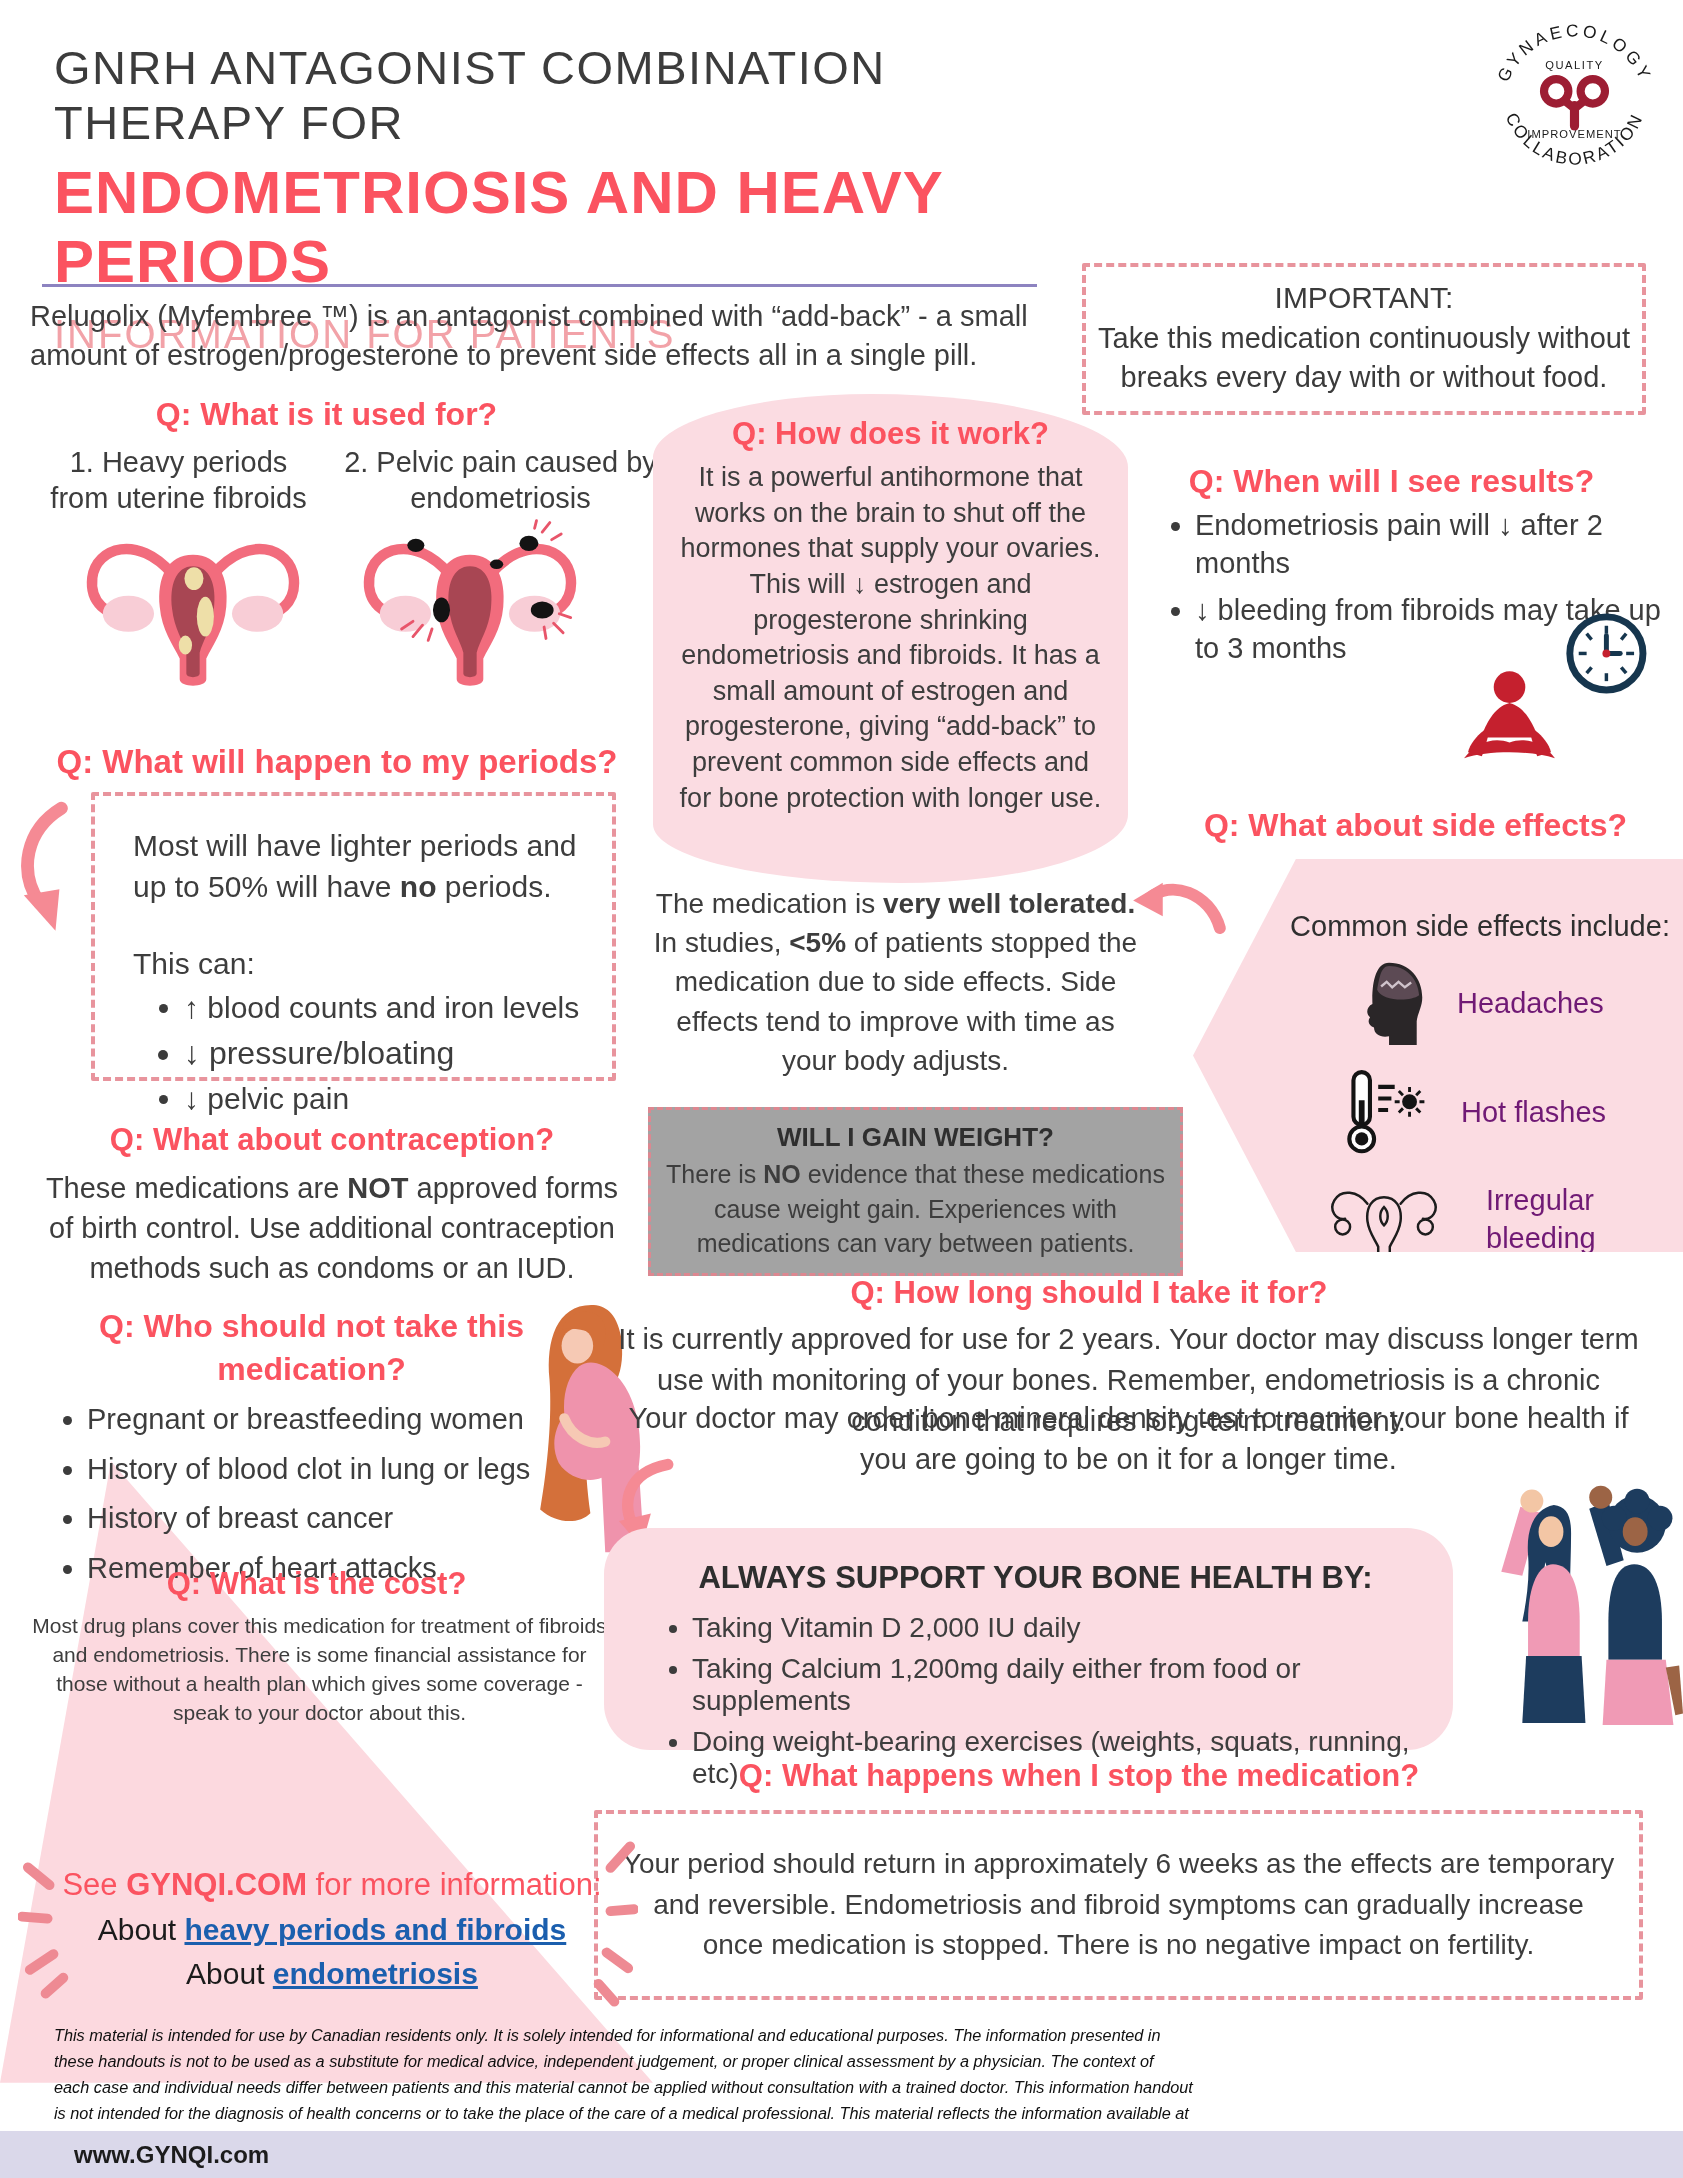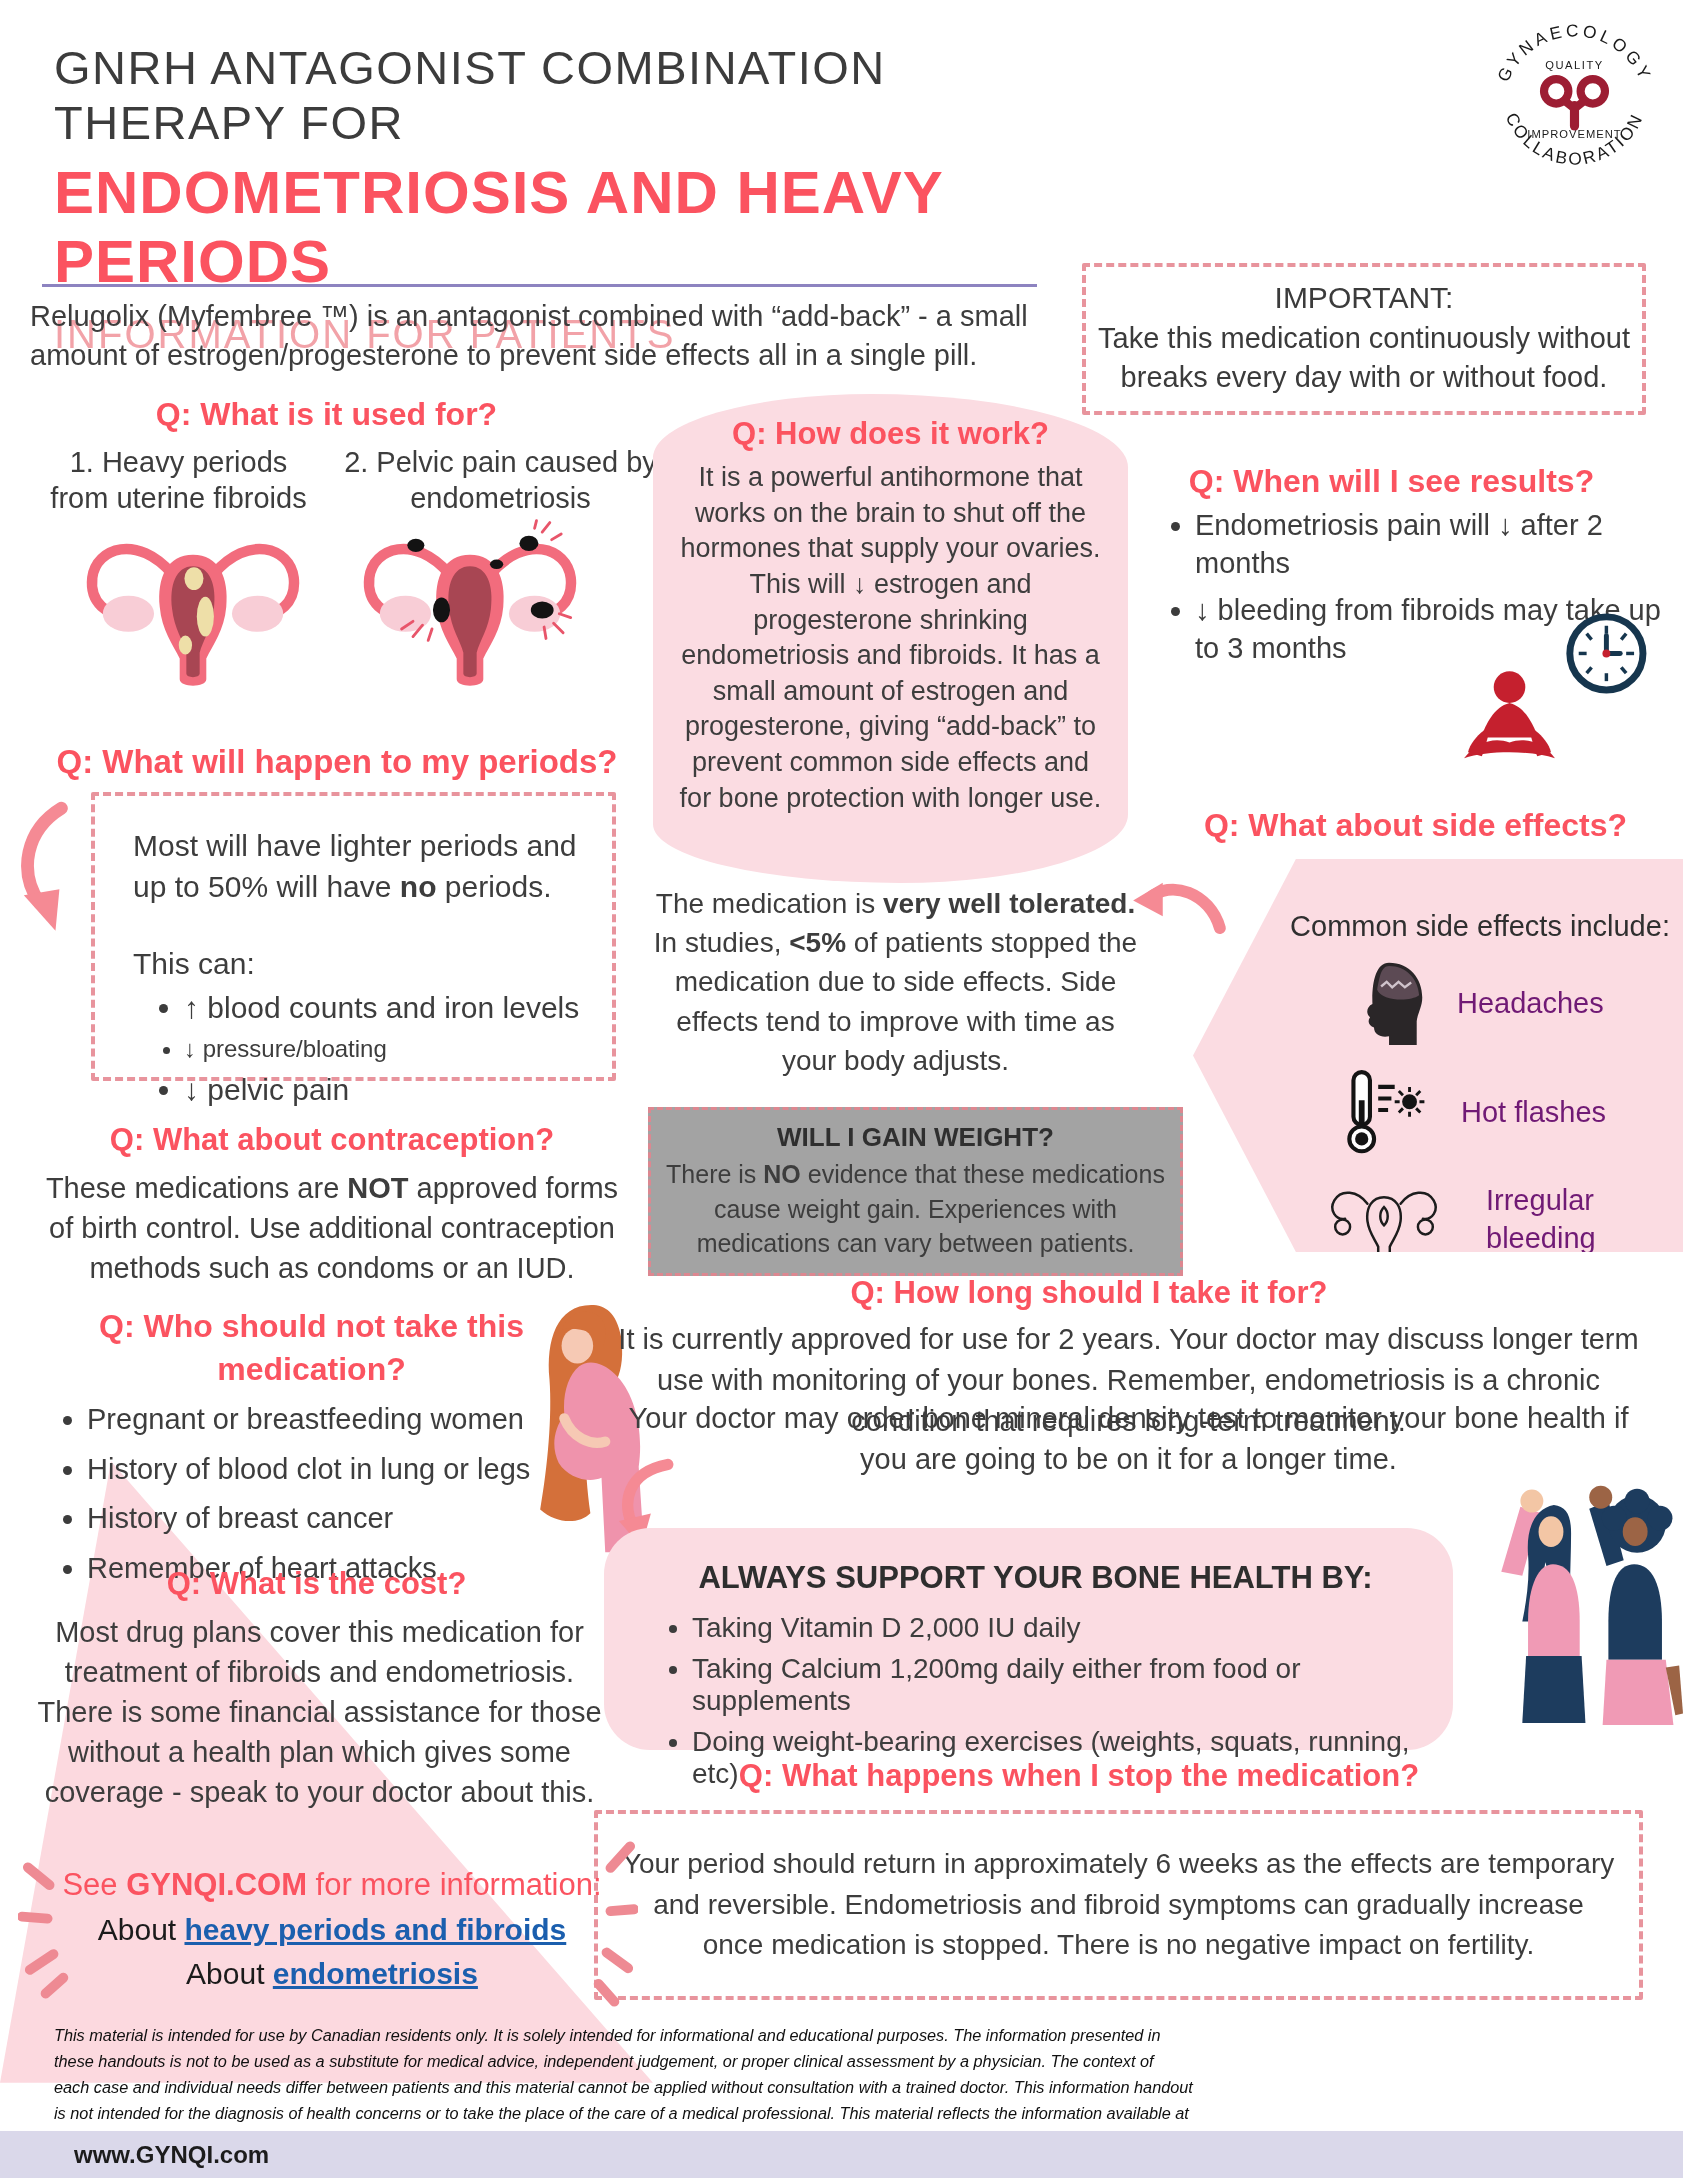--- a/index.html
+++ b/index.html
@@ -163,21 +163,21 @@
   <div class="abs q" style="left:40px;top:743px;width:594px;font-size:33px;">Q: What will happen to my periods?</div>
   <svg class="abs" style="left:10px;top:800px;" width="84" height="139" viewBox="0 0 85 140">
     <path d="M52,8 C16,30 8,72 30,104" stroke="#f58a94" stroke-width="13" fill="none" stroke-linecap="round"></path>
     <path d="M14,96 L46,132 L50,90 Z" fill="#f58a94"></path>
   </svg>
   <div class="abs dashed-box" style="left:91px;top:792px;width:525px;height:289px;padding:30px 6px 10px 38px;">
     <p style="font-size:30px;line-height:1.35;margin:0;"><span>Most  will have lighter periods and up to 50% will have </span><b>no</b><span> periods.</span></p>
     <p style="font-size:30px;margin:40px 0 10px 0;">This can:</p>
     <ul style="padding-left:51px;">
       <li style="font-size:30px;">↑ blood counts and iron levels</li>
-      <li style="font-size:24px;">↓ pressure/bloating</li>
+      <li style="font-size:32px;">↓ pressure/bloating</li>
       <li style="font-size:30px;">↓ pelvic pain</li>
     </ul>
   </div>
 
   <p class="abs center body-txt" style="left:648px;top:884px;width:495px;font-size:28px;line-height:1.4;margin:0;"><span>The medication is </span><b>very well tolerated.</b><span> In studies, </span><b>&lt;5%</b><span> of patients stopped the medication due to side effects. Side effects tend to improve with time as your body adjusts.</span></p>
 
   <div class="abs q" style="left:1178px;top:807px;width:475px;font-size:32px;">Q: What about side effects?</div>
   <svg class="abs" style="left:1129px;top:871px;" width="99" height="69" viewBox="0 0 100 70">
     <path d="M92,58 C82,22 42,8 20,28" stroke="#f58a94" stroke-width="12" fill="none" stroke-linecap="round"></path>
     <path d="M34,12 L4,30 L34,46 Z" fill="#f58a94"></path>
@@ -254,21 +254,21 @@
     <path d="M64,44 C68,26 90,20 103,30 C112,38 112,52 108,62 C98,46 84,42 64,44 Z" fill="#d4703a"></path>
     <path d="M82,84 C70,94 64,114 66,136 C54,152 52,172 60,188 C70,204 92,210 106,204 L110,284 L152,284 L146,192 C152,150 140,110 120,92 C108,80 92,76 82,84 Z" fill="#ef93ac"></path>
     <path d="M66,140 C74,160 94,170 110,165" stroke="#f6c9b4" stroke-width="11" fill="none" stroke-linecap="round"></path>
   </svg>
 
   <div class="abs q" style="left:594px;top:1275px;width:990px;font-size:31px;">Q: How long should I take it for?</div>
   <p class="abs center body-txt" style="left:604px;top:1319px;width:1049px;font-size:29px;line-height:1.42;margin:0;">It is currently approved for use for 2 years. Your doctor may discuss longer term use with monitoring of your bones. Remember, endometriosis is a chronic condition that requires long-term treatment.</p>
   <p class="abs center body-txt" style="left:604px;top:1398px;width:1049px;font-size:29px;line-height:1.42;margin:0;">Your doctor may order bone mineral density test to monitor your bone health if you are going to be on it for a longer time.</p>
 
   <div class="abs q" style="left:59px;top:1566px;width:515px;font-size:31px;">Q: What is the cost?</div>
-  <p class="abs center body-txt" style="left:30px;top:1612px;width:579px;font-size:29px;line-height:1.38;margin:0;text-align:center;">Most drug plans cover this medication for treatment of fibroids and endometriosis. There is some financial assistance for those without a health plan which gives some coverage - speak to your doctor about this.</p>
+  <p class="abs center body-txt" style="left:30px;top:1612px;width:579px;font-size:21px;line-height:1.38;margin:0;text-align:center;">Most drug plans cover this medication for treatment of fibroids and endometriosis. There is some financial assistance for those without a health plan which gives some coverage - speak to your doctor about this.</p>
 
   <svg class="abs" style="left:594px;top:1457px;" width="94" height="94" viewBox="0 0 95 100">
     <path d="M76,8 C34,16 24,48 42,80" stroke="#f58a94" stroke-width="12" fill="none" stroke-linecap="round"></path>
     <path d="M24,68 L48,96 L58,60 Z" fill="#f58a94"></path>
   </svg>
   <div class="abs" style="left:604px;top:1528px;width:849px;height:222px;background:var(--pink-panel);border-radius:46px;padding:32px 40px 0 54px;">
     <div class="center" style="font-size:31px;font-weight:700;color:#2e2e2e;">ALWAYS SUPPORT YOUR BONE HEALTH BY:</div>
     <ul style="margin-top:16px;padding-left:34px;">
       <li style="font-size:28px;margin-bottom:9px;">Taking Vitamin D 2,000 IU daily</li>
       <li style="font-size:28px;margin-bottom:9px;">Taking Calcium 1,200mg daily either from food or supplements</li>

